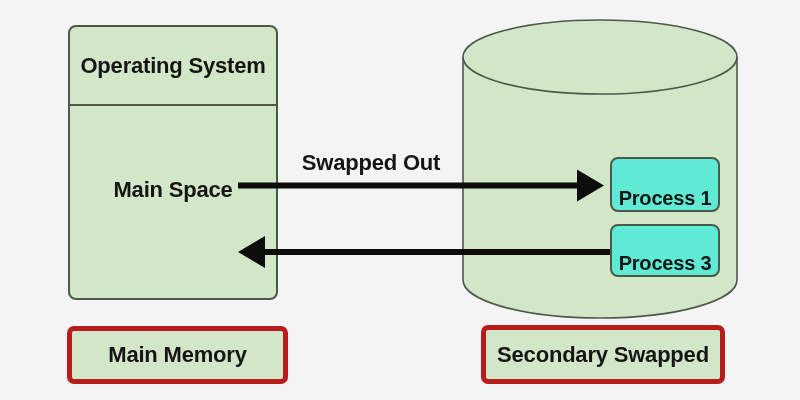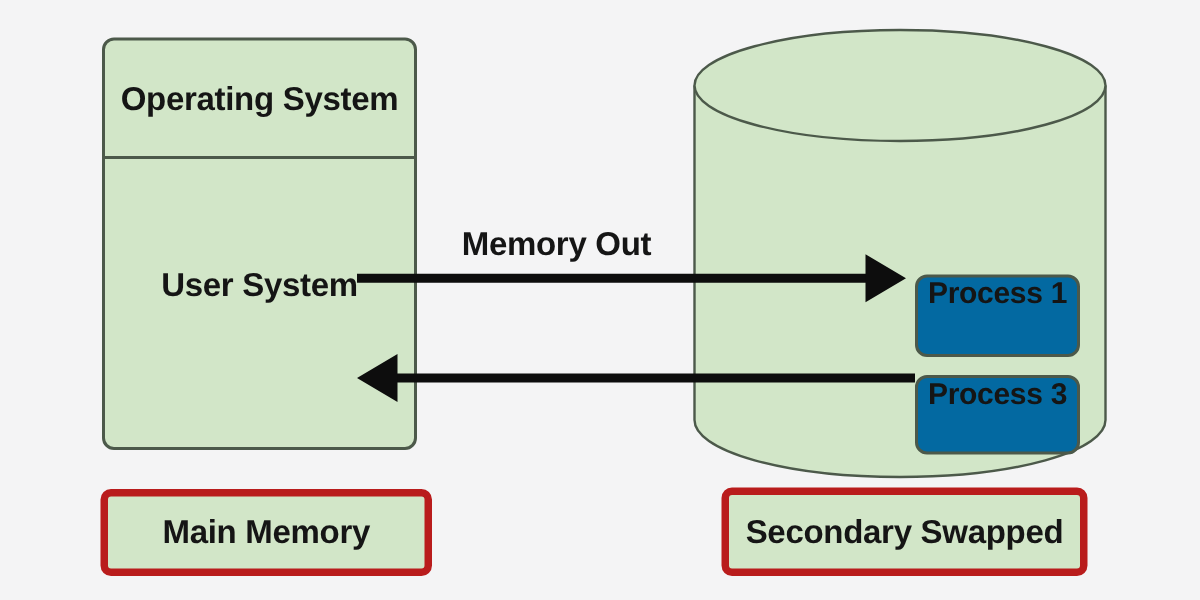--- a/index.html
+++ b/index.html
@@ -63,27 +63,26 @@
     text-align: center;
   }
   .swapped-out-label { left: 261px; top: 150px; }
   .swapped-in-label  { left: 259px; top: 218px; }
 
   
   .process-box {
     position: absolute;
     left: 610px;
     width: 106px;
-    background: #0369a1;
+    background: #5eead4;
     border: 2px solid #4c594a;
     border-radius: 8px;
     display: flex;
-    align-items: flex-start;
+    align-items: flex-end;
     justify-content: center;
-    margin-top: 26px;
   }
   .process-box .label-text { font-size: 20px; }
   .process-1 { top: 157px; height: 51px; }
   .process-2 { top: 224px; height: 49px; }
 
   
   .caption-box {
     position: absolute;
     background: #d2e6c8;
     border: 5px solid #b91c1c;
@@ -99,21 +98,21 @@
 <body>
 
 <div class="stage">
 
   <div class="main-memory-box">
     <div class="os-section">
       <span class="label-text">Operating System</span>
     </div>
     <div class="os-user-divider"></div>
     <div class="user-space-label">
-      <span class="label-text">User System</span>
+      <span class="label-text">Main Space</span>
     </div>
   </div>
 
   <svg class="diagram-layer" viewBox="0 0 800 400" xmlns="http://www.w3.org/2000/svg">
 
     <g>
       <path d="M463,57 L463,280 A137,38 0 0 0 737,280 L737,57" fill="#d2e6c8" stroke="#4c594a" stroke-width="1.6"></path>
       <ellipse cx="600" cy="57" rx="137" ry="37" fill="#d2e6c8" stroke="#4c594a" stroke-width="1.6"></ellipse>
     </g>
 
@@ -122,21 +121,21 @@
       <polygon points="577,169.5 577,201.5 604,185.5" fill="#0d0d0d"></polygon>
     </g>
 
     <g>
       <line x1="610" y1="252" x2="264" y2="252" stroke="#0d0d0d" stroke-width="6"></line>
       <polygon points="265,236 265,268 238,252" fill="#0d0d0d"></polygon>
     </g>
   </svg>
 
   <div class="arrow-label swapped-out-label">
-    <span class="label-text">Memory Out</span>
+    <span class="label-text">Swapped Out</span>
   </div>
 
   <div class="process-box process-1">
     <span class="label-text">Process 1</span>
   </div>
   <div class="process-box process-2">
     <span class="label-text">Process 3</span>
   </div>
 
   <div class="caption-box main-memory-caption">

